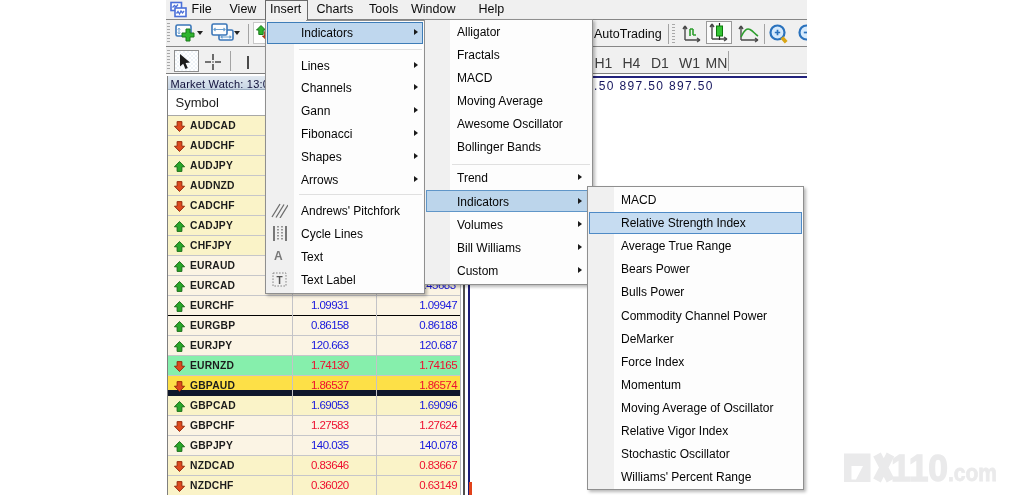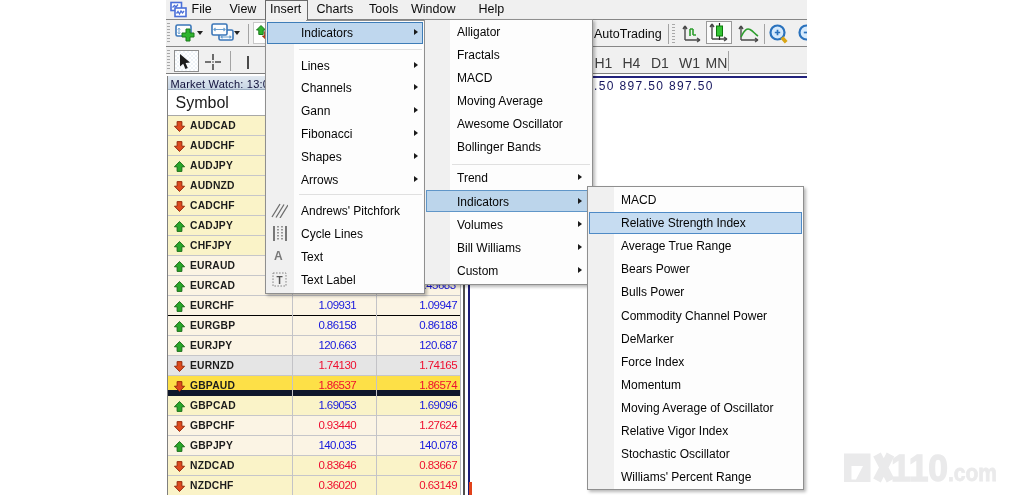--- a/index.html
+++ b/index.html
@@ -10,21 +10,21 @@
 .grip{position:absolute;width:3px;background:repeating-linear-gradient(180deg,#a8a8a8 0 1px,#f0f0f0 1px 3px)}
 .mb{position:absolute;top:0;height:19px;line-height:19px;font-size:12.5px;color:#0a0a0a}
 .ptxt{position:absolute;top:52.5px;height:20px;line-height:20px;font-size:14px;color:#3c3c3c}
 .menu{position:absolute;background:#fdfdfd;border:1px solid #8f8f8f;box-shadow:2px 2px 3px rgba(0,0,0,.28)}
 .gutter{position:absolute;left:0;top:0;bottom:0;background:#f0f0f0}
 .mi{position:absolute;font-size:12px;color:#050505;height:24px;line-height:24px}
 .marr{position:absolute;width:0;height:0;border-left:4px solid #1a1a1a;border-top:3.5px solid transparent;border-bottom:3.5px solid transparent}
 .msep{position:absolute;height:1px;background:#e0e0e0}
 .row{position:absolute;left:168px;width:292px;height:20px}
 .sym{position:absolute;left:22px;top:0;height:19px;line-height:19px;font-size:10.3px;font-weight:bold;color:#1c1c1c;letter-spacing:0.2px}
-.bid{position:absolute;left:130px;width:78.5px;top:0;height:19px;line-height:19px;font-size:11.5px;letter-spacing:-0.55px;text-align:center}
+.bid{position:absolute;left:143px;width:78.5px;top:0;height:19px;line-height:19px;font-size:11.5px;letter-spacing:-0.55px;text-align:left}
 .ask{position:absolute;left:197px;width:92px;top:0;height:19px;line-height:19px;font-size:11.5px;letter-spacing:-0.55px;text-align:right}
 .blue{color:#1717dd}.red{color:#ee0f2f}
 .vgrid{position:absolute;width:1px;background:#c3c3c7;top:90px;height:405px}
 </style></head><body>
 <div id="page">
 
 <div id="win">
   <div class="abs" style="left:0;top:0;width:641px;height:74px;background:#f0f0f0"></div>
   <div class="hline" style="top:19px"></div>
   <div class="hline" style="top:46px"></div>
@@ -111,21 +111,21 @@
   <span class="ptxt" style="left:456.5px">H4</span>
   <span class="ptxt" style="left:485px">D1</span>
   <span class="ptxt" style="left:513px">W1</span>
   <span class="ptxt" style="left:539.5px">MN</span>
   <div class="sep" style="left:562px;top:51px;height:20px"></div>
 </div>
 
 <div class="abs" style="left:167px;top:76px;width:293px;height:419px;border-left:1px solid #7f7f7f;background:#fff"></div>
 <div class="abs" style="left:168px;top:76px;width:292px;height:14px;background:linear-gradient(#e2e9f1,#c7d5e4);border-bottom:1px solid #9fb0c4"></div>
 <span class="abs" style="left:170.5px;top:76.5px;height:14px;line-height:14px;font-size:11px;letter-spacing:0.2px;color:#10103a">Market Watch: 13:02:55</span>
-<span class="abs" style="left:175.5px;top:90px;height:25px;line-height:25px;font-size:16px;color:#1a1a1a">Symbol</span>
+<span class="abs" style="left:175.5px;top:90px;height:25px;line-height:25px;font-size:13px;color:#1a1a1a">Symbol</span>
 <div class="abs" style="left:168px;top:114.5px;width:292px;height:1px;background:#a8a8a8"></div>
 
 <div id="rows">
       <div class="row" style="top:116px;background:#faf3c8;border-bottom:1px solid #c6c6ca">
         <svg class="abs" style="left:5.8px;top:4.5px" width="11" height="11" viewBox="0 0 11 11">
           <path d="M5.5 10.5 L0.4 5.2 H3.1 V0.6 H7.9 V5.2 H10.6 Z" fill="#dd4a1d" stroke="#8f2408" stroke-width="0.9"></path>
         </svg>
         <span class="sym">AUDCAD</span>
         <span class="bid red">0.95123</span>
         <span class="ask red" style="">0.95152</span>
@@ -211,21 +211,21 @@
         <span class="ask blue" style="">0.86188</span>
       </div>
       <div class="row" style="top:336px;background:#fbf4e4;border-bottom:1px solid #c6c6ca">
         <svg class="abs" style="left:5.8px;top:4.5px" width="11" height="11" viewBox="0 0 11 11">
           <path d="M5.5 0.5 L10.6 5.8 H7.9 V10.4 H3.1 V5.8 H0.4 Z" fill="#2aa62a" stroke="#136613" stroke-width="0.9"></path>
         </svg>
         <span class="sym">EURJPY</span>
         <span class="bid blue">120.663</span>
         <span class="ask blue" style="">120.687</span>
       </div>
-      <div class="row" style="top:356px;background:#e5e5e5;border-bottom:1px solid #c6c6ca">
+      <div class="row" style="top:356px;background:#86efac;border-bottom:1px solid #c6c6ca">
         <svg class="abs" style="left:5.8px;top:4.5px" width="11" height="11" viewBox="0 0 11 11">
           <path d="M5.5 10.5 L0.4 5.2 H3.1 V0.6 H7.9 V5.2 H10.6 Z" fill="#dd4a1d" stroke="#8f2408" stroke-width="0.9"></path>
         </svg>
         <span class="sym">EURNZD</span>
         <span class="bid red">1.74130</span>
         <span class="ask red" style="">1.74165</span>
       </div>
       <div class="row" style="top:376px;background:#fde047;border-bottom:6px solid #0f172a">
         <svg class="abs" style="left:5.8px;top:4.5px" width="11" height="11" viewBox="0 0 11 11">
           <path d="M5.5 10.5 L0.4 5.2 H3.1 V0.6 H7.9 V5.2 H10.6 Z" fill="#dd4a1d" stroke="#8f2408" stroke-width="0.9"></path>
@@ -240,21 +240,21 @@
         </svg>
         <span class="sym">GBPCAD</span>
         <span class="bid blue">1.69053</span>
         <span class="ask blue" style="">1.69096</span>
       </div>
       <div class="row" style="top:416px;background:#fbf4e4;border-bottom:1px solid #c6c6ca">
         <svg class="abs" style="left:5.8px;top:4.5px" width="11" height="11" viewBox="0 0 11 11">
           <path d="M5.5 10.5 L0.4 5.2 H3.1 V0.6 H7.9 V5.2 H10.6 Z" fill="#dd4a1d" stroke="#8f2408" stroke-width="0.9"></path>
         </svg>
         <span class="sym">GBPCHF</span>
-        <span class="bid red">0.93440</span>
+        <span class="bid red">1.27583</span>
         <span class="ask red" style="">1.27624</span>
       </div>
       <div class="row" style="top:436px;background:#fbf4e4;border-bottom:1px solid #c6c6ca">
         <svg class="abs" style="left:5.8px;top:4.5px" width="11" height="11" viewBox="0 0 11 11">
           <path d="M5.5 0.5 L10.6 5.8 H7.9 V10.4 H3.1 V5.8 H0.4 Z" fill="#2aa62a" stroke="#136613" stroke-width="0.9"></path>
         </svg>
         <span class="sym">GBPJPY</span>
         <span class="bid blue">140.035</span>
         <span class="ask blue" style="">140.078</span>
       </div>

